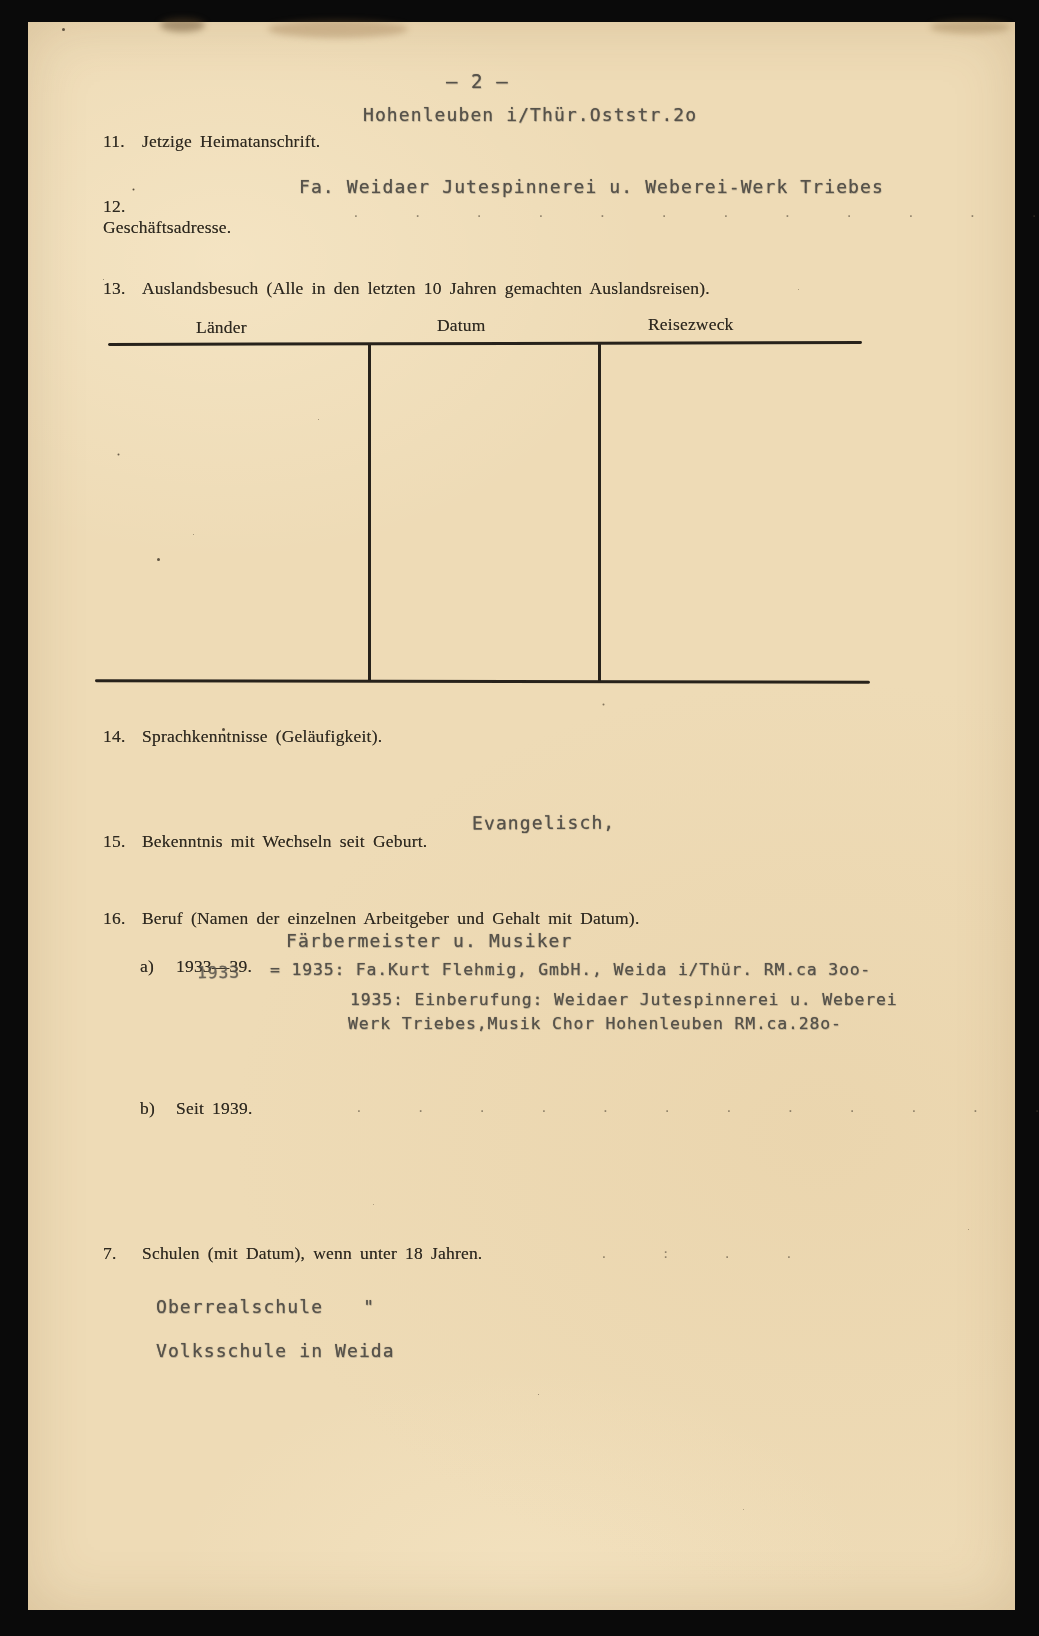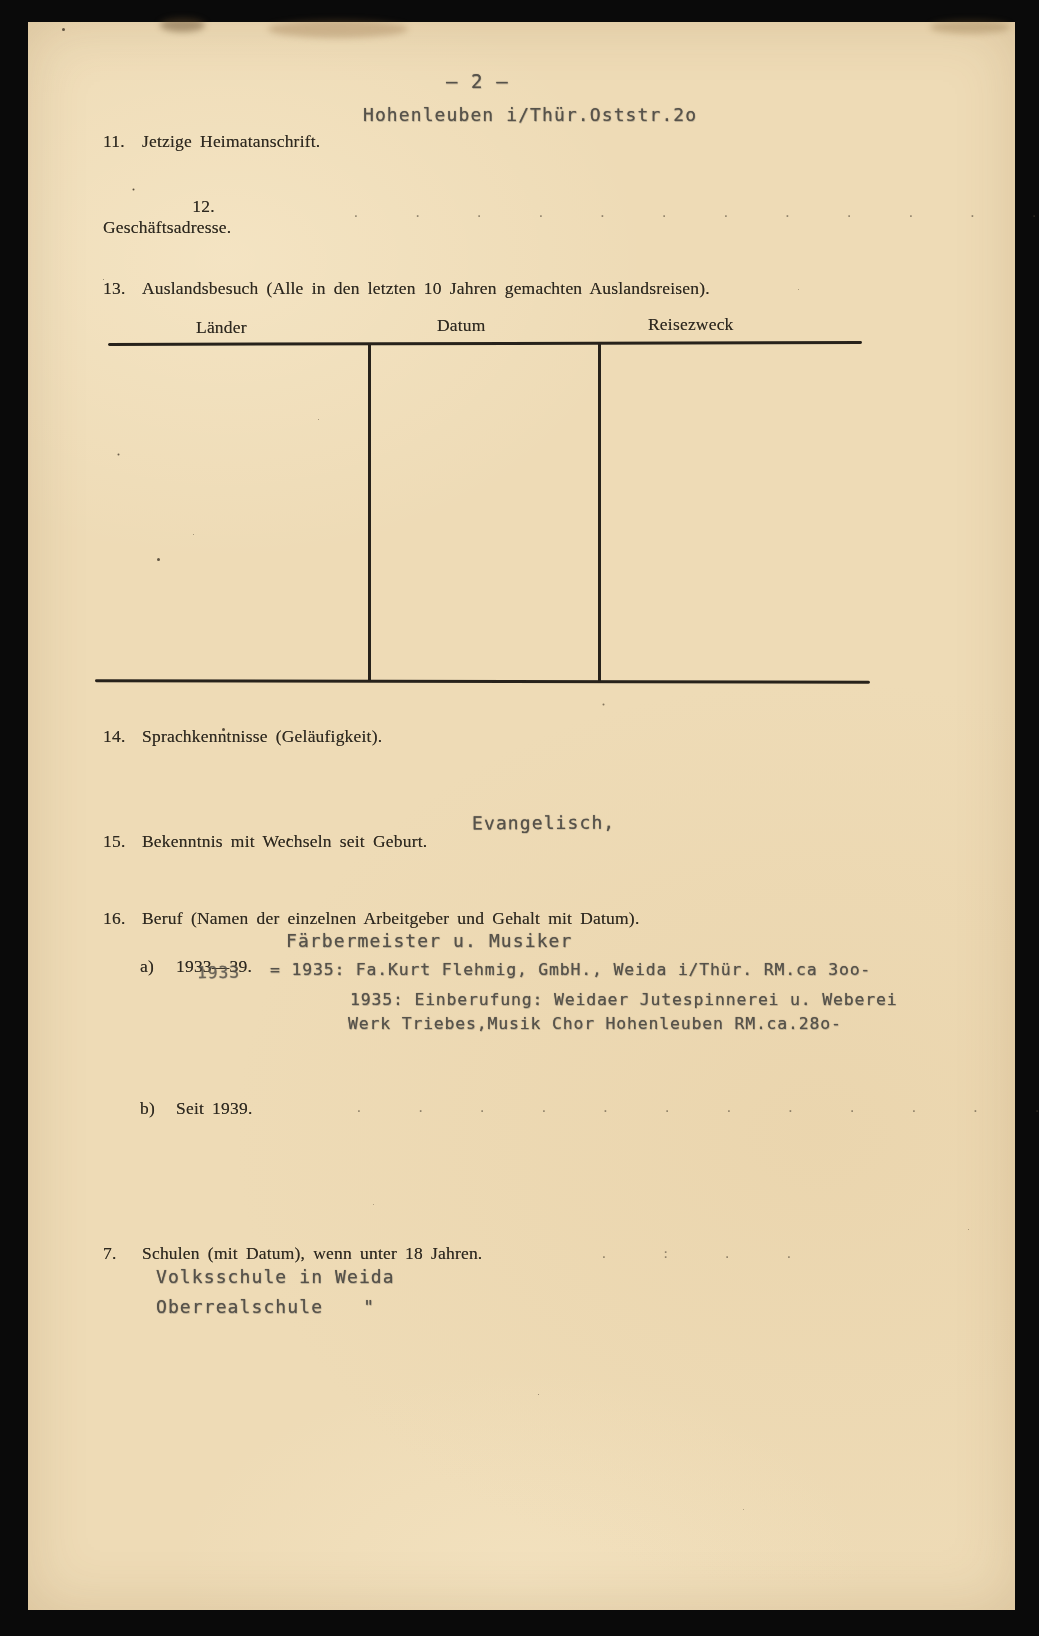--- a/index.html
+++ b/index.html
@@ -24,21 +24,21 @@
   .content{position:absolute;left:0;top:0;width:1039px;height:1636px;}
   .abs{position:absolute;white-space:nowrap;}
   .p{ 
     font-family:"Liberation Serif", serif;
     color:#2e2920;
     font-size:17.5px;
     letter-spacing:.2px;
     word-spacing:3.5px;
     text-shadow:0 0 .5px rgba(46,41,32,.6);
   }
-  .row{display:flex;align-items:flex-end;}
+  .row{display:flex;}
   .row .no{flex:none;width:39px;}
   .row.sub .no{width:36px;}
   .t{ 
     font-family:"DejaVu Sans Mono","Liberation Mono",monospace;
     color:#56524a;
     font-size:18px;
     letter-spacing:1.1px;
     text-shadow:0 0 1px rgba(86,82,74,.75), .5px .5px 0 rgba(86,82,74,.25);
   }
   .t.small{font-size:16.5px;letter-spacing:.8px;}
@@ -85,20 +85,21 @@
 
     <div class="abs t" style="left:446px;top:70px;font-size:19px;">— 2 —</div>
 
     <div class="abs t" style="left:363px;top:104px;text-align:right;">Hohenleuben i/Thür.Oststr.2o</div>
 
     <div class="abs p row" style="left:103px;top:131px;">
       <span class="no">11.</span>
       <span>Jetzige Heimatanschrift.</span>
     </div>
 
+    <div class="abs t" style="left:299px;top:176px;">Fa. Weidaer Jutespinnerei u. Weberei-Werk Triebes</div>
     <div class="dots" style="left:352px;top:205px;">. . . . . . . . . . . . . . . . .</div>
 
     <div class="abs p row" style="left:103px;top:196px;flex-direction:column;">
       <span class="no">12.</span>
       <span>Geschäftsadresse.</span>
     </div>
 
     <div class="abs p row" style="left:103px;top:278px;">
       <span class="no">13.</span>
       <span>Auslandsbesuch (Alle in den letzten 10 Jahren gemachten Auslandsreisen).</span>
@@ -147,20 +148,20 @@
       <span>Seit 1939.</span>
     </div>
     <div class="dots" style="left:355px;top:1100px;">. . . . . . . . . . . . . . . . . .</div>
 
     <div class="abs p row" style="left:103px;top:1243px;">
       <span class="no">7.</span>
       <span>Schulen (mit Datum), wenn unter 18 Jahren.</span>
     </div>
     <div class="dots" style="left:600px;top:1246px;">. : . .</div>
 
-    <div class="abs t" style="left:156px;top:1266px;text-align:right;">Volksschule in Weida</div>
+    <div class="abs t" style="left:156px;top:1340px;text-align:right;">Volksschule in Weida</div>
     <div class="abs" style="left:156px;top:1296px;">
       <span class="t">Oberrealschule</span>
       <span class="t" style="margin-left:36px;">"</span>
     </div>
 
   </div>
 </div>
 
 </body></html>

